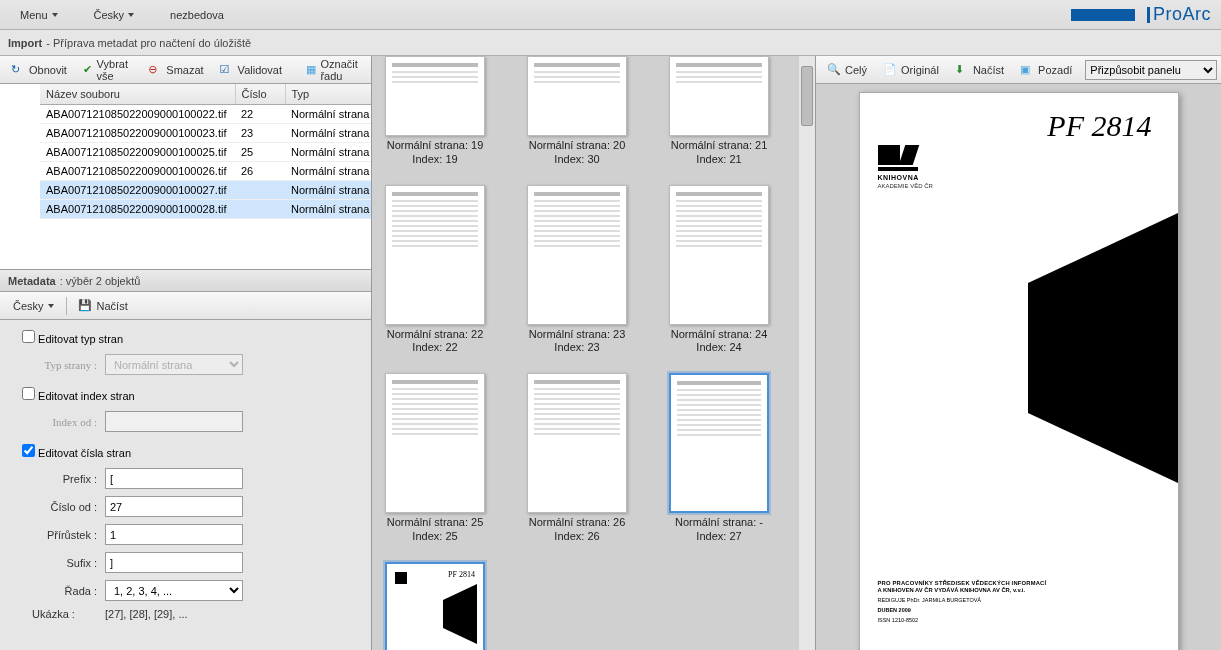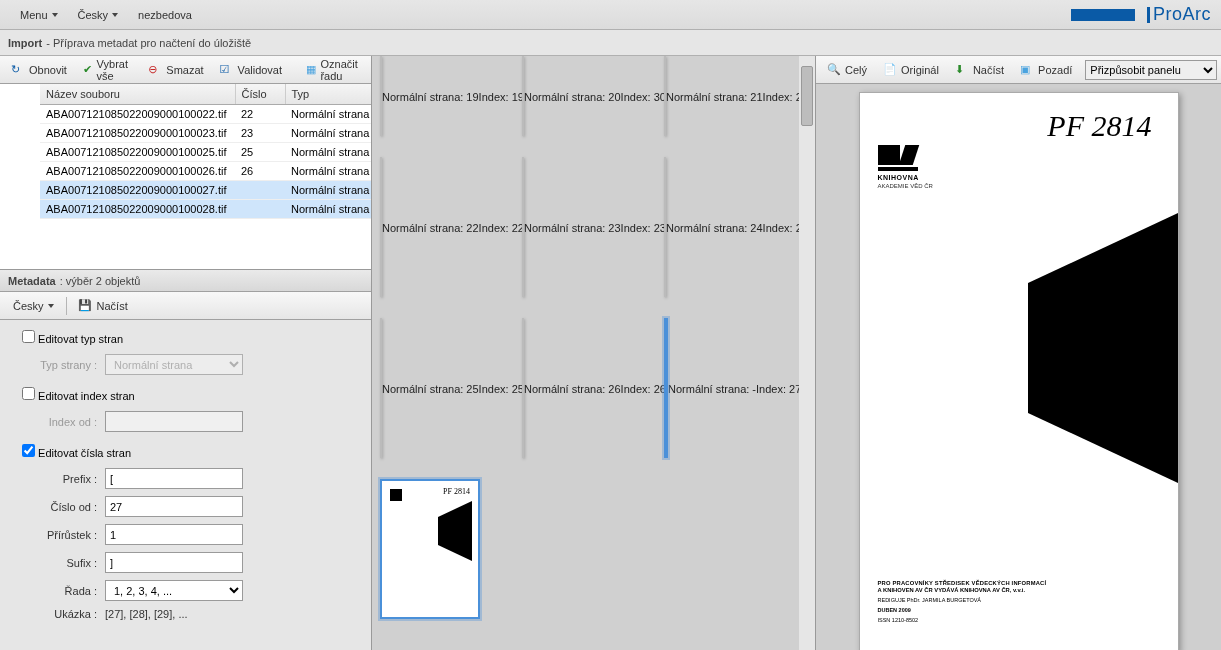--- a/index.html
+++ b/index.html
@@ -1,19 +1,19 @@
 <!DOCTYPE html>
 <html><head>
 <meta charset="utf-8">
 <style>
 * { margin: 0; padding: 0; box-sizing: border-box; font-family: Tahoma, Arial, sans-serif; font-size: 11px; }
 body { background: #d9d9d9; overflow: hidden; }
 
 
-.menubar { height: 30px; background: linear-gradient(#e6e6e6,#dcdcdc); border-bottom: 1px solid #b0b0b0; display: flex; align-items: center; padding: 0 10px; }
+.menubar { height: 30px; background: linear-gradient(#e6e6e6,#dcdcdc); border-bottom: 1px solid #b0b0b0; display: flex; align-items: center; padding: 0 10px; gap: 16px; }
 .menubar .mitem { padding: 4px 10px; color: #333; display: flex; align-items: center; gap: 4px; cursor: pointer; }
 .triangle-down { width:0;height:0;border-left:3px solid transparent;border-right:3px solid transparent;border-top:4px solid #444; display:inline-block; }
 .brand { margin-left:auto; display:flex; align-items:center; gap:3px; }
 .brand-bar { width:64px; height:12px; background:#0a5aa6; }
 .brand-sep { width:3px; height:16px; background:#0a5aa6; }
 .brand-text { color:#0a5aa6; font-size:18px; font-weight:400; letter-spacing:0.5px; }
 
 
 .titlebar { height:26px; background:#e6e6e6; border-bottom:1px solid #b0b0b0; display:flex; align-items:center; padding:0 8px; color:#444; }
 .titlebar b { font-weight:bold; margin-right:4px; }
@@ -38,32 +38,32 @@
 table.files tr.sel td { background:#cfe5fb; }
 
 
 .meta-head { height:22px; background:linear-gradient(#eaeaea,#d8d8d8); border-bottom:1px solid #a0a0a0; display:flex; align-items:center; padding:0 8px; color:#444; }
 .meta-head b { margin-right:4px; }
 .meta-tb { height:28px; background:linear-gradient(#f8f8f8,#e6e6e6); border-bottom:1px solid #a0a0a0; display:flex; align-items:center; padding:0 6px; gap:2px; }
 .form { padding:10px 10px 0 10px; overflow:auto; flex:1; background:#e6e6e6; }
 .form .row { display:flex; align-items:center; margin-bottom:7px; }
 .form .chk { margin-bottom:9px;padding-left:12px; }
 .form label.fl { width:95px; text-align:right; padding-right:8px; color:#333; }
-.form label.fl.dis { color:#9a9a9a; }
+.form label.fl.dis { color:#9a9a9a;font-family:Liberation Serif, serif; }
 .form input[type=text], .form select { width:138px; border:1px solid #9a9a9a; padding:2px 4px; height:21px; background:#fff; }
 .form input[disabled], .form select[disabled] { background:#f0f0f0; color:#999; }
 .form select.series { width:138px; }
 .sample-row { display:flex; margin-top:2px; }
-.sample-row .fl { width:95px; text-align:right; padding-right:8px; color:#333; }
+.sample-row .fl { width:95px; text-align:center; padding-right:8px; color:#333; }
 .sample-row .val { color:#333; }
 
 
 .thumbs { position:absolute; inset:0; overflow:auto; padding:0 8px; }
 .thumbs-grid { display:flex; flex-wrap:wrap; gap:18px 32px; padding-bottom:20px; }
-.thumb { width:110px; display:flex; align-items:center; }
+.thumb { width:110px; display:flex; flex-direction:column; align-items:center; }
 .thumb .page { width:100px; height:140px; background:#fff; border:1px solid #bbb; box-shadow:1px 1px 3px rgba(0,0,0,.25); margin-bottom:3px; position:relative; overflow:hidden; }
 .thumb.short .page { height:80px; }
 .thumb.sel .page { border:2px solid #4a90d9; box-shadow:0 0 0 2px rgba(74,144,217,.35); }
 .thumb .cap { text-align:center; font-size:11px; color:#222; line-height:1.25; white-space:nowrap; }
 .scroll-mid { position:absolute; right:0; top:0; bottom:0; width:16px; background:#e6e6e6; display:flex; flex-direction:column; }
 .scroll-mid .track { flex:1; background:#e6e6e6; position:relative; }
 .scroll-mid .sthumb { position:absolute; left:2px; right:2px; top:10px; height:60px; background:#bdbdbd; border:1px solid #999; border-radius:2px; }
 
 
 .right-tb { height:28px; background:linear-gradient(#f8f8f8,#e6e6e6); border-bottom:1px solid #a0a0a0; display:flex; align-items:center; padding:0 4px; gap:2px; }

